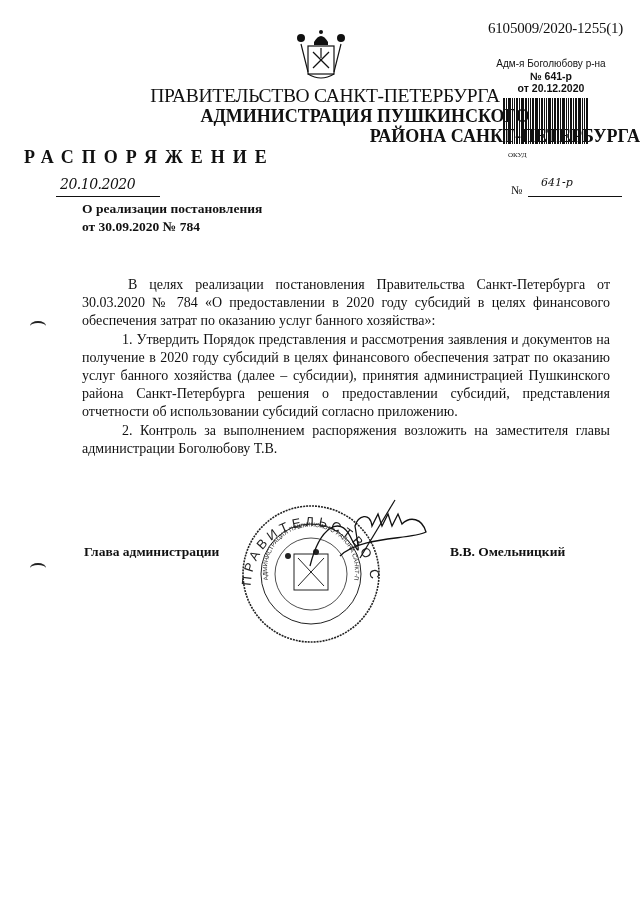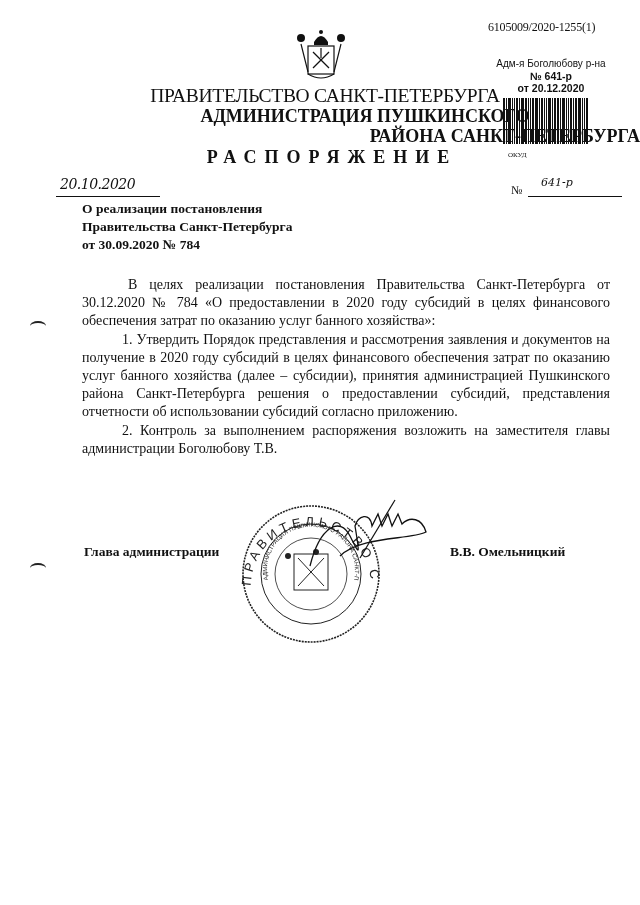--- a/index.html
+++ b/index.html
@@ -1,33 +1,33 @@
 <!DOCTYPE html>
 <html><head>
   <meta charset="utf-8">
   <style>
     html, body { margin: 0; padding: 0; background: #ffffff; }
     body {
       width: 640px; height: 905px; position: relative; overflow: hidden;
       font-family: "Liberation Serif", "DejaVu Serif", serif; color: #111;
     }
     .abs { position: absolute; }
-    .regnum { left: 488px; top: 20px; font-size: 12px; letter-spacing: -0.2px; }
+    .regnum { left: 488px; top: 20px; font-size: 15px; letter-spacing: -0.2px; }
     .reg-stamp { left: 490px; top: 58px; width: 122px; text-align: center;
       font-family: "Liberation Sans", "DejaVu Sans", sans-serif; font-size: 10.5px; font-weight: bold; line-height: 12px; }
     .reg-stamp .l1 { font-weight: normal; font-size: 10px; }
     .barcode { left: 503px; top: 98px; width: 94px; height: 46px; display: flex; align-items: stretch; }
     .barcode span { display: block; background: #111; margin-right: 1px; }
     .okud { left: 508px; top: 151px; font-size: 7px; }
 
     .coat { left: 296px; top: 28px; width: 50px; height: 55px; }
     .gov { left: 0; width: 640px; top: 85px; text-align: center; font-size: 19.5px; letter-spacing: -0.3px; padding-left: 10px; box-sizing: border-box; }
     .adm1 { left: 0; width: 640px; top: 106px; text-align: center; font-size: 18px; font-weight: bold; padding-left: 10px; box-sizing: border-box; margin-left: 40px; }
     .adm2 { left: 0; width: 640px; top: 126px; text-align: right; font-size: 18px; font-weight: bold; padding-left: 10px; box-sizing: border-box; }
-    .order { left: 0; width: 640px; top: 147px; text-align: center; font-size: 18px; font-weight: bold; letter-spacing: 8px; padding-left: 24px; box-sizing: border-box; }
+    .order { left: 0; width: 640px; top: 147px; text-align: left; font-size: 18px; font-weight: bold; letter-spacing: 8px; padding-left: 24px; box-sizing: border-box; }
 
     .date-line { left: 56px; top: 178px; width: 104px; border-bottom: 1px solid #111; height: 18px; }
     .date-hand { left: 60px; top: 176px; font-family: "DejaVu Serif", serif; font-style: italic; font-size: 14px; letter-spacing: -0.5px; text-align: center; }
     .num-label { left: 511px; top: 183px; font-size: 12px; }
     .num-line { left: 528px; top: 180px; width: 94px; border-bottom: 1px solid #111; height: 16px; }
     .num-hand { left: 541px; top: 176px; font-family: "DejaVu Serif", serif; font-style: italic; font-size: 11px; }
 
     .subject { left: 82px; top: 200px; font-size: 13.5px; font-weight: bold; line-height: 18px; }
 
     .body { left: 82px; top: 276px; width: 528px; font-size: 14px; line-height: 18.2px; text-align: justify; }
@@ -113,26 +113,25 @@
 <div class="abs order">РАСПОРЯЖЕНИЕ</div>
 
 <div class="abs date-line"></div>
 <div class="abs date-hand">20.10.2020</div>
 <div class="abs num-label">№</div>
 <div class="abs num-line"></div>
 <div class="abs num-hand">641-р</div>
 
 <div class="abs subject">
   <div>О реализации постановления</div>
-  <div>Правительства Санкт-Петербурга</div>
   <div>от 30.09.2020 № 784</div>
 </div>
 
 <div class="abs body">
-  <p class="first">В целях реализации постановления Правительства Санкт-Петербурга от 30.12.2020 № 784 «О предоставлении в 2020 году субсидий в целях финансового обеспечения затрат по оказанию услуг банного хозяйства»:</p>
+  <p class="first">В целях реализации постановления Правительства Санкт-Петербурга от 30.03.2020 № 784 «О предоставлении в 2020 году субсидий в целях финансового обеспечения затрат по оказанию услуг банного хозяйства»:</p>
   <p>1. Утвердить Порядок представления и рассмотрения заявления и документов на получение в 2020 году субсидий в целях финансового обеспечения затрат по оказанию услуг банного хозяйства (далее – субсидии), принятия администрацией Пушкинского района Санкт-Петербурга решения о предоставлении субсидий, представления отчетности об использовании субсидий согласно приложению.</p>
   <p>2. Контроль за выполнением распоряжения возложить на заместителя главы администрации Боголюбову Т.В.</p>
 </div>
 
 <svg class="abs seal" viewBox="0 0 170 150">
   <defs>
     <path id="outerArc" d="M 25 90 A 60 60 0 1 1 145 90"></path>
     <path id="innerArc" d="M 42 84 A 44 44 0 1 1 128 84"></path>
   </defs>
   <g fill="none" stroke="#222">

